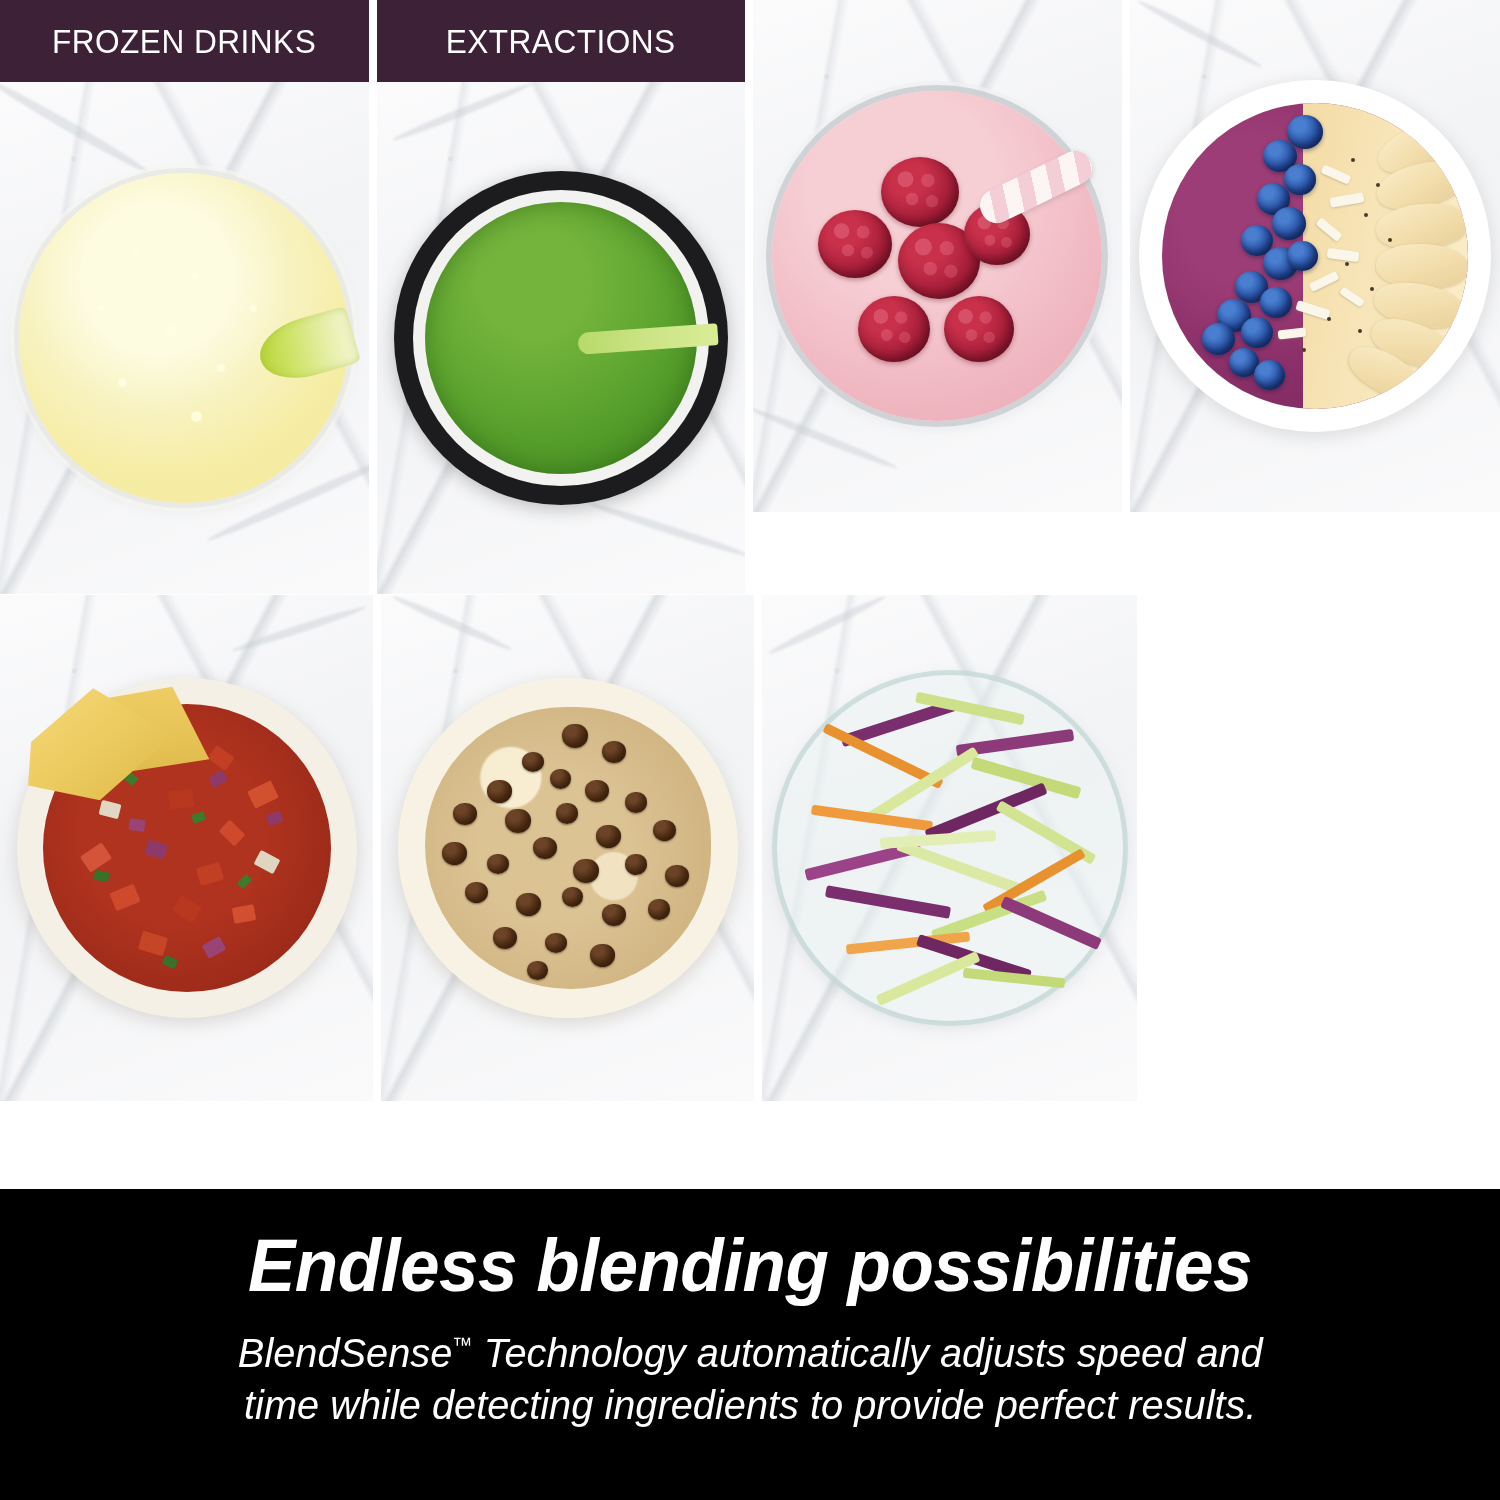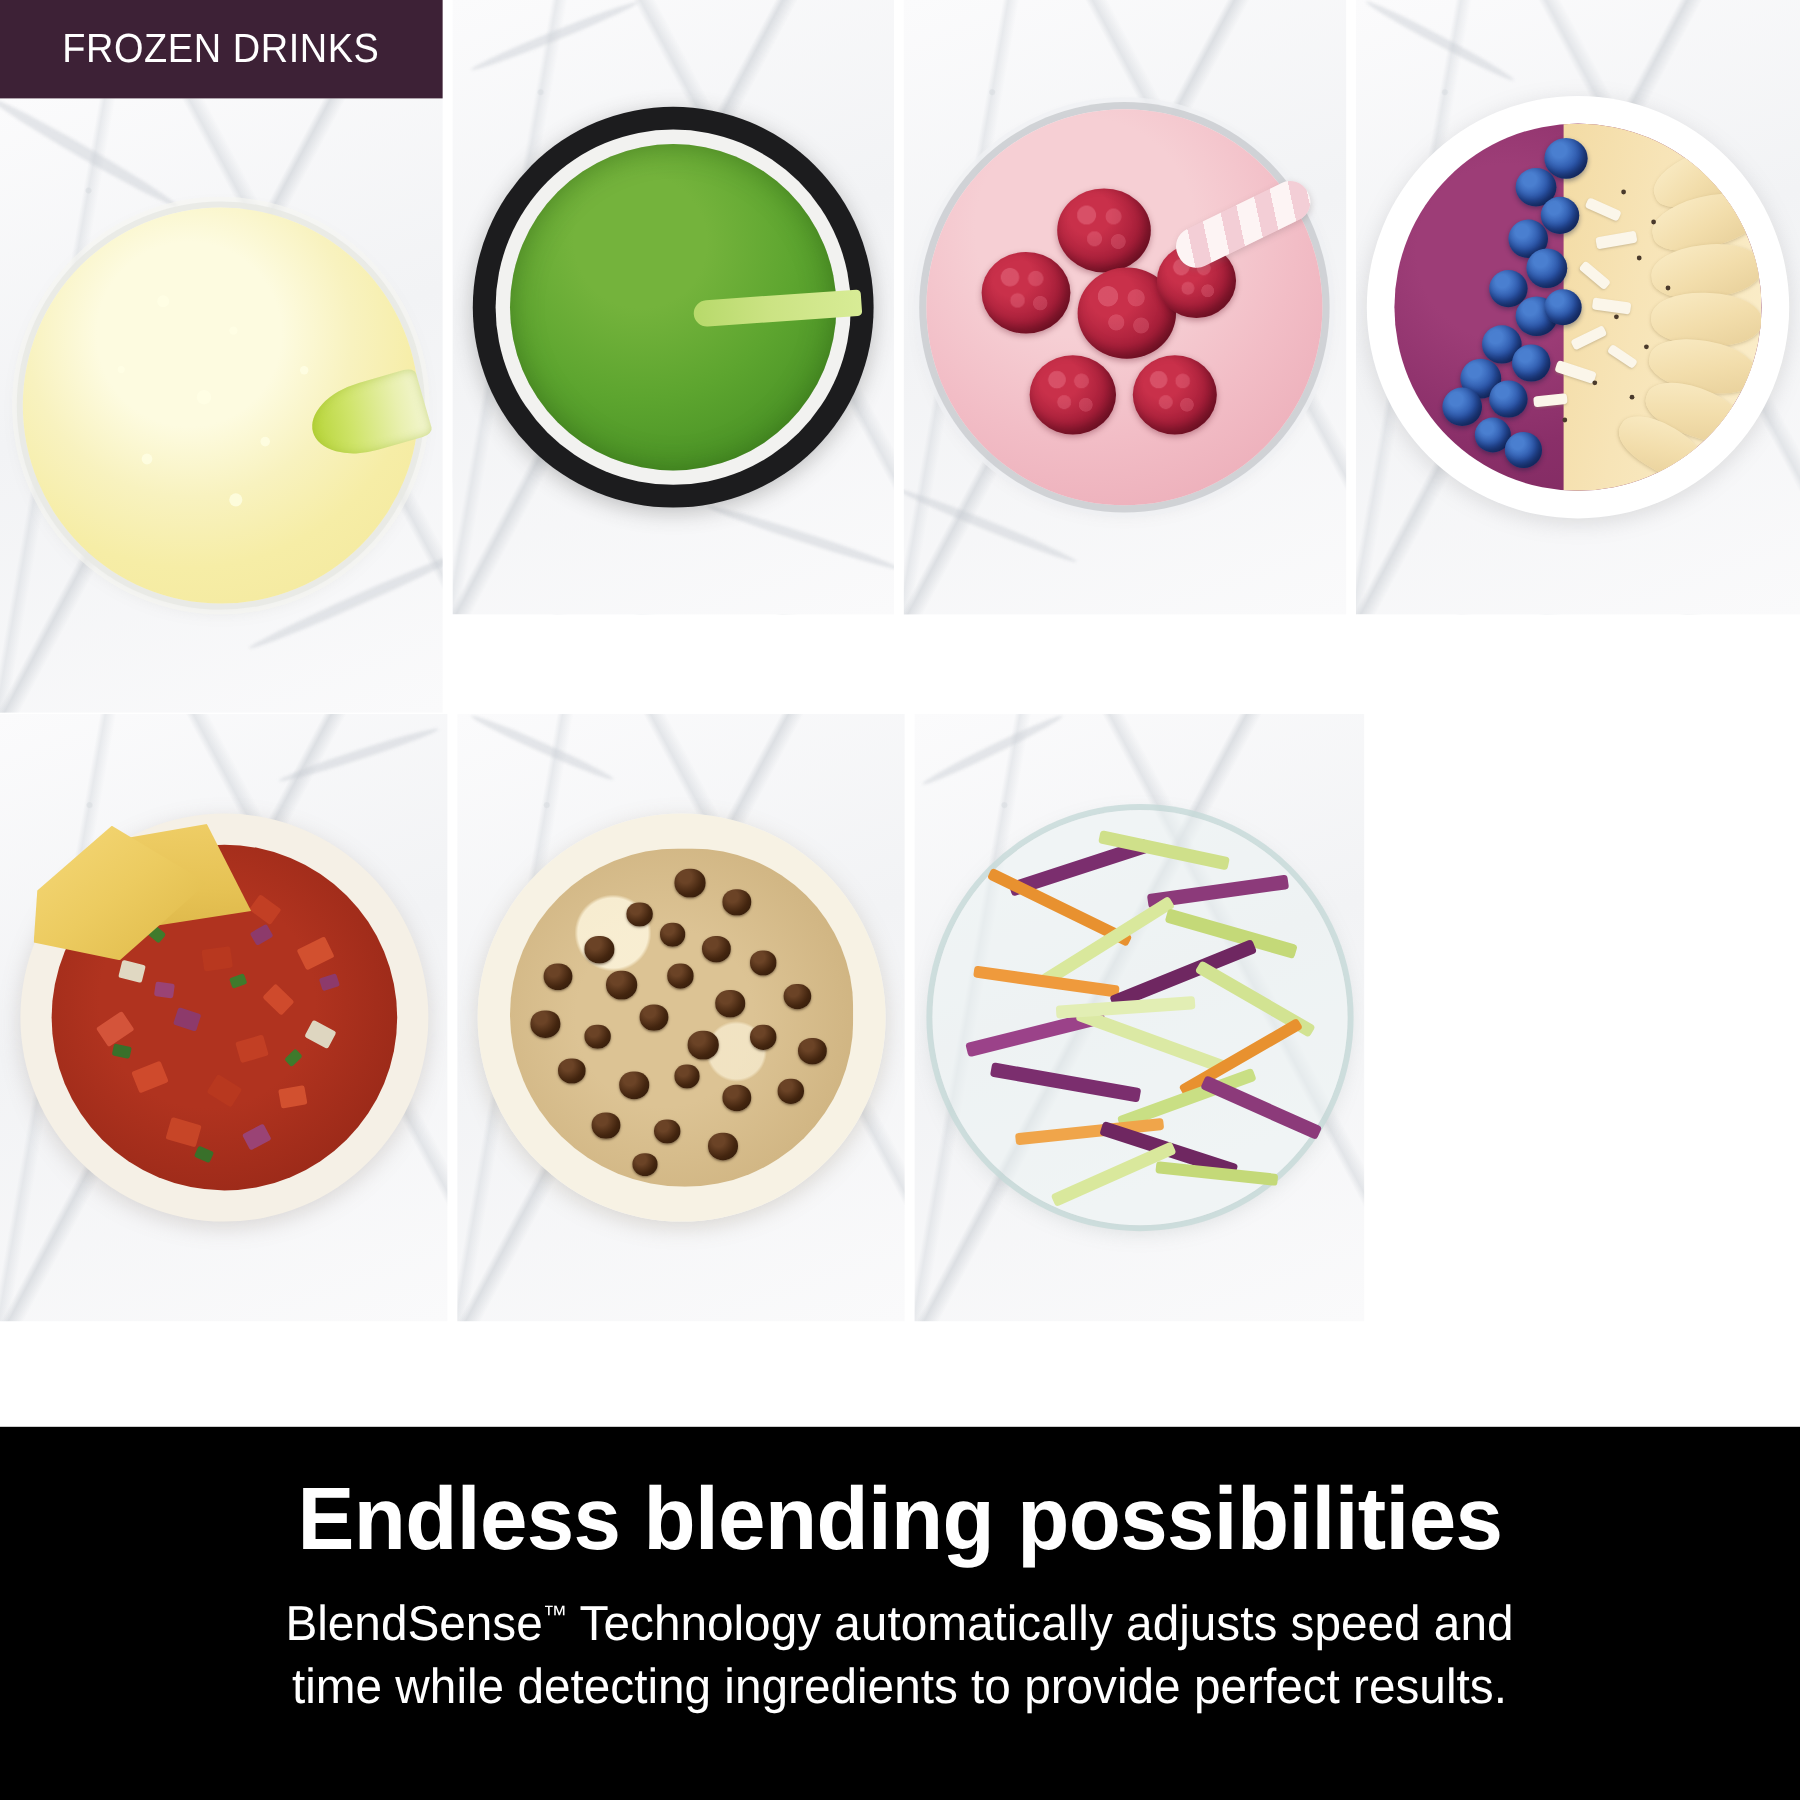--- a/index.html
+++ b/index.html
@@ -267,20 +267,21 @@
   .shred { position:absolute; border-radius:3px; }
 
   
   .bottom {
     position:absolute; left:0; top:1189px;
     width:1500px; height:311px;
     background:#000000;
     display:flex; flex-direction:column;
     align-items:center; justify-content:flex-start;
     padding-top:38px;
+    font-style:italic;
   }
   .headline {
     color:#ffffff;
     font-size:74px;
     font-weight:700;
     letter-spacing:-0.5px;
     white-space:nowrap;
     transform:scaleX(0.96);
     line-height:1.05;
   }
@@ -320,20 +321,23 @@
             <div class="slush-bubble" style="left:30%;top:62%;width:9px;height:9px;"></div>
             <div class="slush-bubble" style="left:52%;top:72%;width:11px;height:11px;"></div>
             <div class="slush-bubble" style="left:24%;top:40%;width:6px;height:6px;"></div>
             <div class="slush-bubble" style="left:70%;top:40%;width:7px;height:7px;"></div>
             <div class="lime-wedge"></div>
           </div>
         </div>
       </div>
 
       <div class="panel">
+        <div class="cat-header">
+          <span class="cat-label">EXTRACTIONS</span>
+        </div>
         <div class="photo">
           <div class="marble-vein" style="left:10px;top:26px;width:150px;height:8px;transform:rotate(-22deg);"></div>
           <div class="marble-vein" style="right:-10px;bottom:60px;width:170px;height:8px;transform:rotate(18deg);"></div>
           <div class="dish ext-bowl">
             <div class="ext-juice"></div>
             <div class="celery"></div>
           </div>
         </div>
       </div>
 

